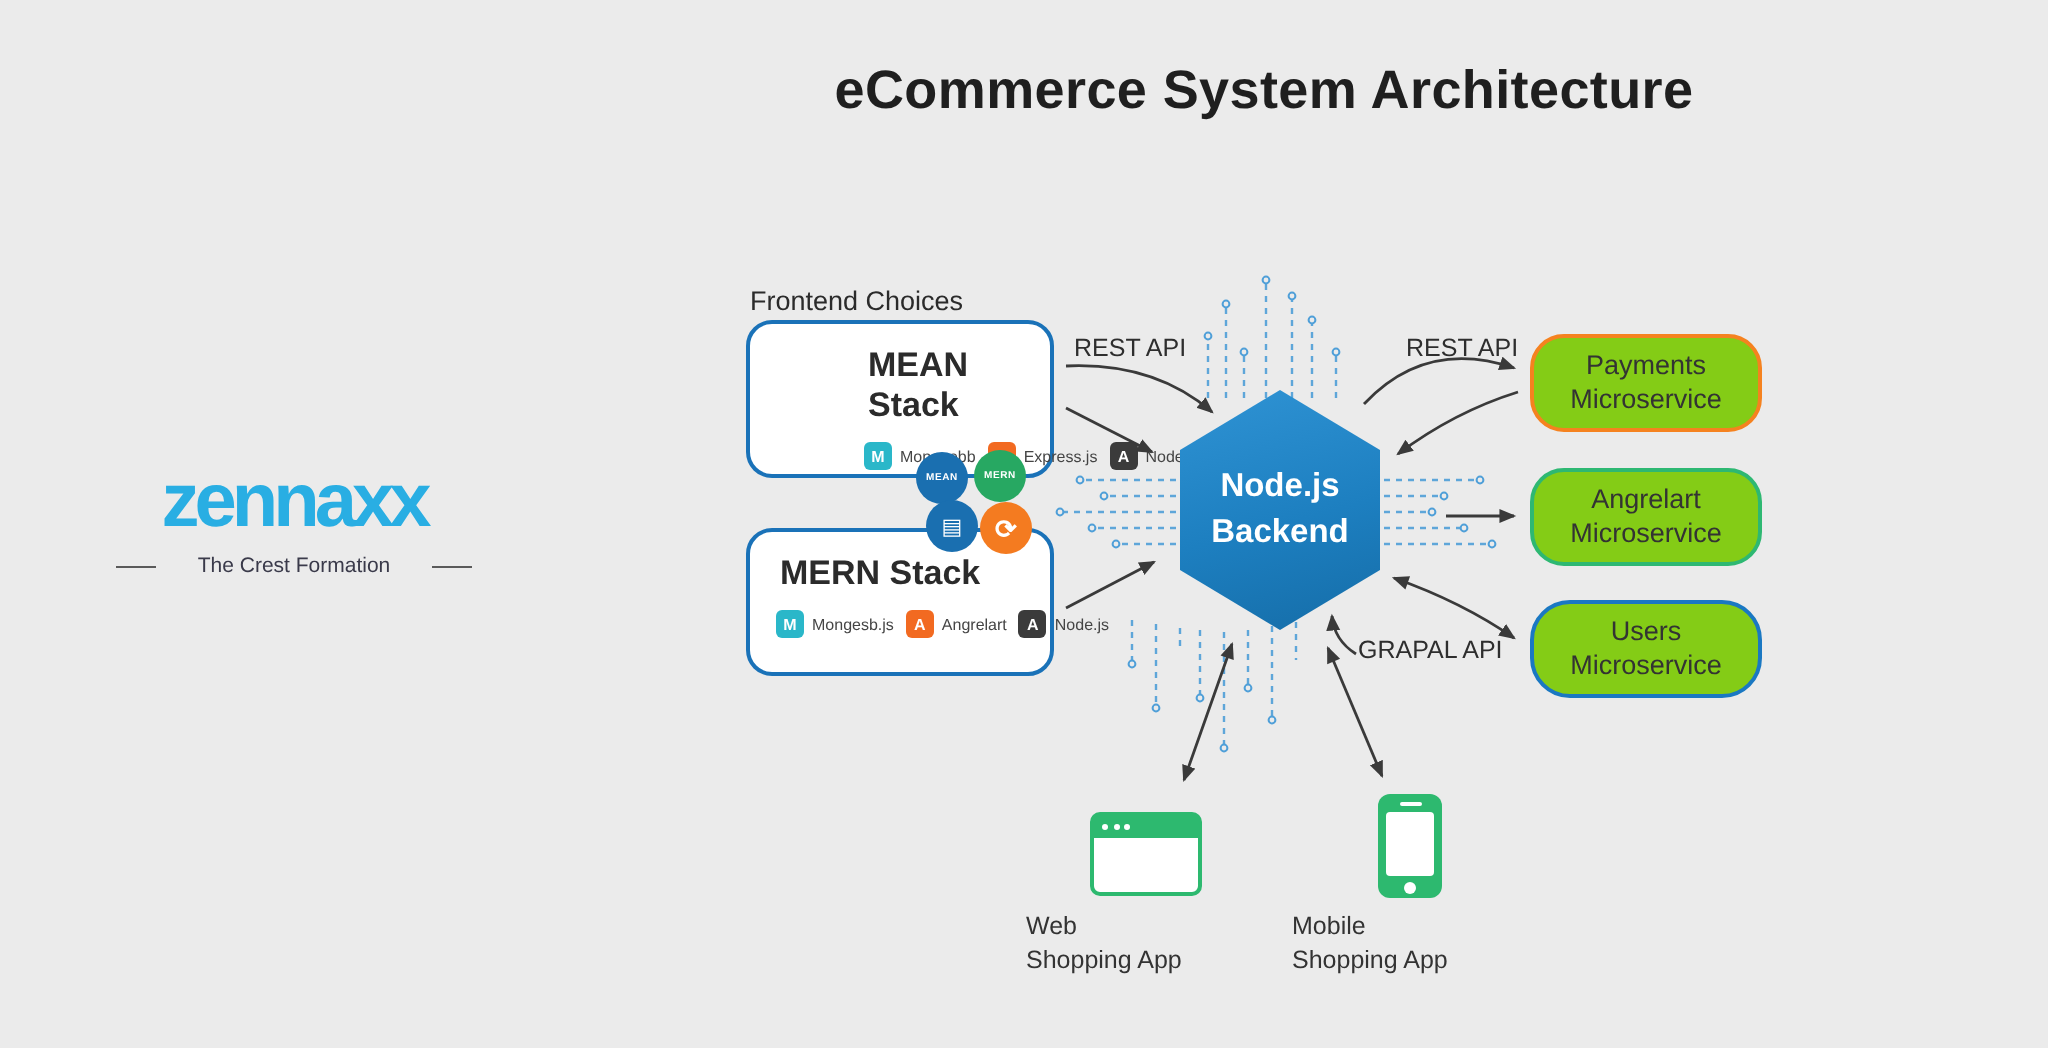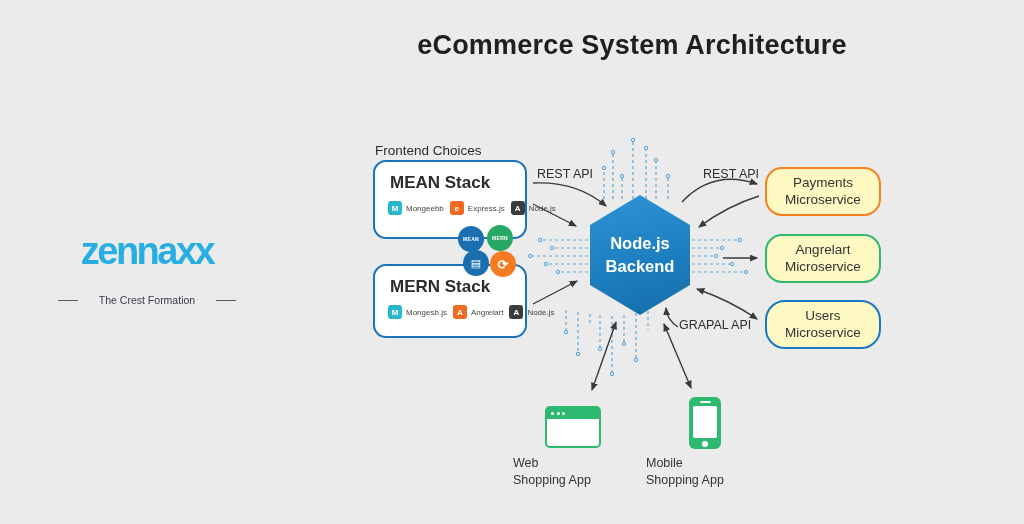--- a/index.html
+++ b/index.html
@@ -15,34 +15,34 @@
   
   .title{
     position:absolute;left:352px;top:30px;width:560px;
     text-align:center;font-size:27px;font-weight:bold;color:#1f1f1f;
     letter-spacing:.2px;
   }
 
   
   .logo{position:absolute;left:58px;top:232px;width:178px;text-align:center;}
   .logo-name{font-size:38px;font-weight:800;color:#29aee3;letter-spacing:-2.5px;line-height:1;}
-  .logo-tagline{display:flex;align-items:center;gap:21px;margin-top:24px;color:#3a3a4a;font-size:10.5px;white-space:nowrap;}
+  .logo-tagline{display:flex;align-items:center;gap:21px;margin-top:7px;color:#3a3a4a;font-size:10.5px;white-space:nowrap;}
   .logo-tagline .rule{flex:1;height:1px;background:#5a5a5a;}
 
   
   .section-heading{position:absolute;font-size:13.5px;color:#2b2b2b;}
   #frontend-heading{left:375px;top:131px;margin-top:12px;}
   #ms-heading{left:745px;top:131px;}
 
   
   .stack-box{
     position:absolute;left:373px;width:154px;background:#fff;
     border:2px solid #1a72b8;border-radius:13px;box-sizing:border-box;
   }
-  #mean-box{top:160px;height:79px;}
+  #mean-box{top:160px;height:79px;padding-left:44px;}
   #mern-box{top:264px;height:74px;}
   .stack-title{font-size:17px;font-weight:bold;color:#2b2b2b;margin:11px 0 0 15px;}
   .stack-items{display:flex;align-items:center;margin:8px 8px 0 13px;}
   .chip{
     width:14px;height:14px;border-radius:3px;color:#fff;font-size:8px;font-weight:bold;
     display:inline-flex;align-items:center;justify-content:center;flex:0 0 auto;
   }
   .chip-teal{background:#2ab7c9}.chip-orange{background:#f26a21}.chip-dark{background:#3b3b3b}
   .stack-item-label{font-size:8px;color:#454545;margin:0 6px 0 4px;white-space:nowrap;}
 
@@ -60,21 +60,21 @@
   .hex{
     position:absolute;left:590px;top:195px;width:100px;height:120px;
     clip-path:polygon(50% 0,100% 25%,100% 75%,50% 100%,0 75%,0 25%);
     background:linear-gradient(165deg,#2f93d4 0%,#1d7fc0 55%,#156da8 100%);
     display:flex;flex-direction:column;align-items:center;justify-content:center;
     color:#fff;font-weight:bold;font-size:16.5px;line-height:1.4;z-index:2;text-align:center;
   }
 
   
   .ms-box{
-    position:absolute;left:765px;width:116px;height:49px;background:#fef9c3;
+    position:absolute;left:765px;width:116px;height:49px;background:#84cc16;
     border:2.5px solid;border-radius:17px;box-sizing:border-box;
     display:flex;flex-direction:column;align-items:center;justify-content:center;
     font-size:13.5px;color:#333;line-height:1.25;text-align:center;
   }
   #ms-payments{top:167px;border-color:#f5821f;}
   #ms-inventory{top:234px;border-color:#2eb872;}
   #ms-users{top:300px;border-color:#1a78c2;border-radius:20px;}
 
   
   .api-label{position:absolute;font-size:12.5px;color:#2e2e2e;white-space:nowrap;}

